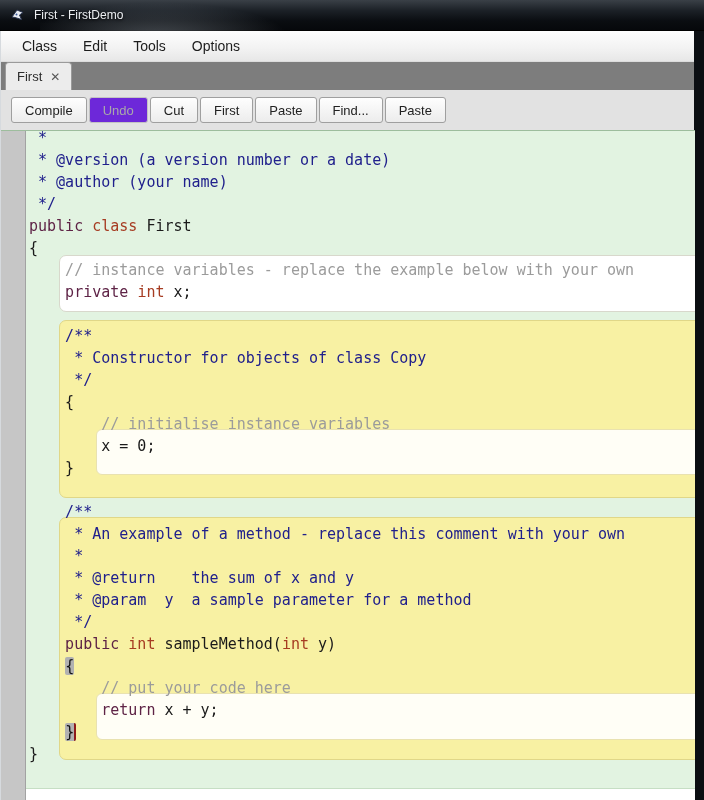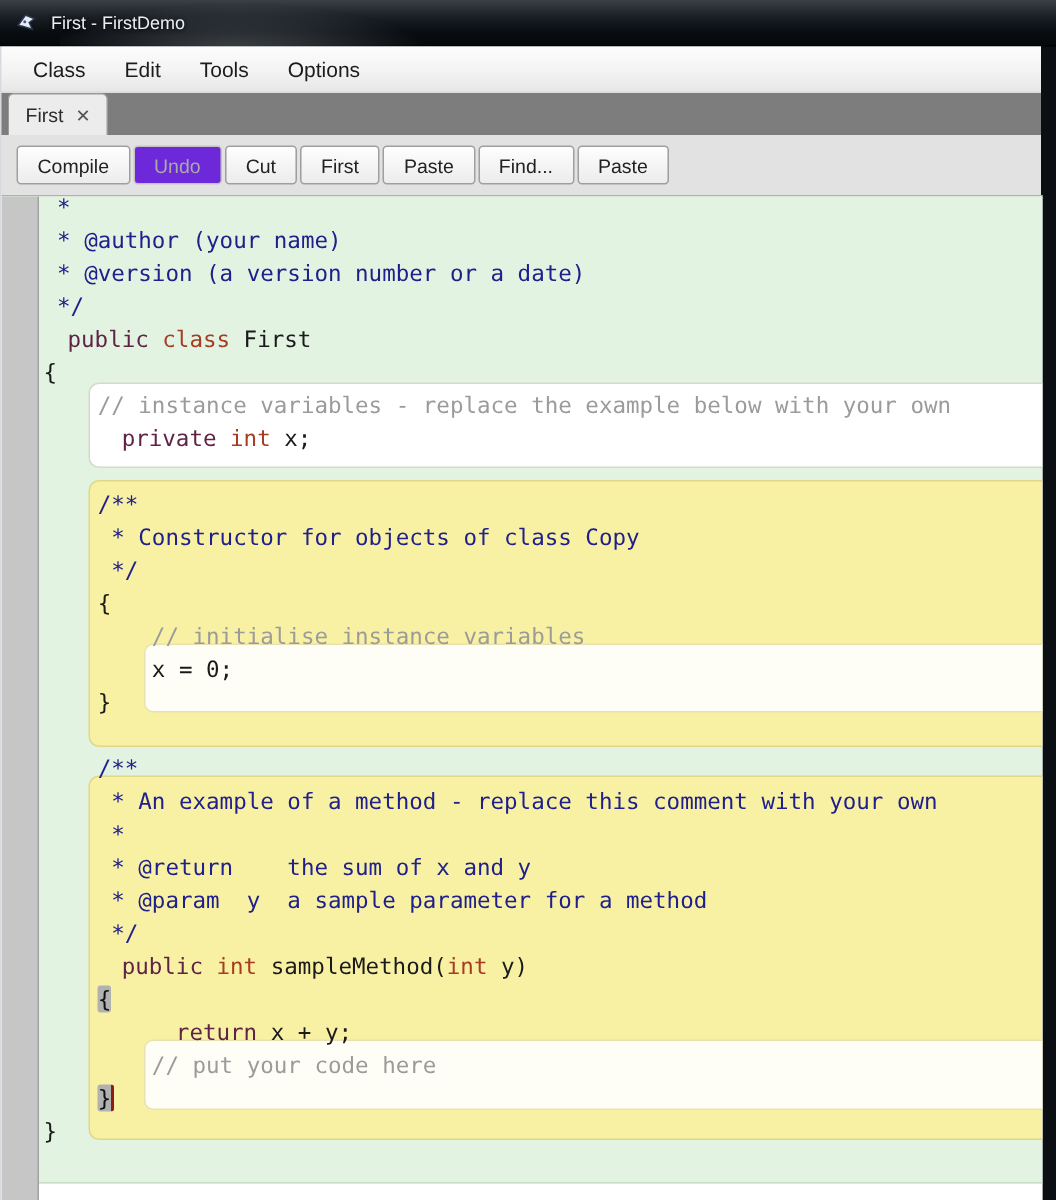--- a/index.html
+++ b/index.html
@@ -71,21 +71,21 @@
     border:1px solid #e9e2b0;border-radius:6px 0 0 6px;}
   .scope-method{left:33px;right:-3px;top:386px;height:243px;background:#f8f1a3;
     border:1px solid #e0d788;border-radius:7px 0 0 7px;}
   .scope-method-body{left:70px;right:-3px;top:562px;height:47px;background:#fffef6;
     border:1px solid #e9e2b0;border-radius:6px 0 0 6px;}
 
   .lines{position:absolute;left:0;top:-4px;right:0;z-index:2;}
   .code-line{height:22px;line-height:22px;white-space:pre;padding-left:3px;
     font-family:"DejaVu Sans Mono", monospace;font-size:15px;color:#1a1a1a;}
   .sc-pl{color:#1a1a1a;}
-  .sc-kw1{color:#5e2346;margin-left:16px;}
+  .sc-kw1{color:#5e2346;}
   .sc-kw2{color:#a63c22;}
   .sc-jdoc{color:#20208c;}
   .sc-cmt{color:#9b9b9b;}
   .sc-brace{background:#b1b1b1;border-radius:2px;color:#111;}
   .sc-caret{border-right:2px solid #8e1b1b;}
 </style>
 </head>
 <body>
 
 <div class="titlebar">
@@ -133,22 +133,22 @@
     <div class="gutter"></div>
     <div class="code">
       <div class="scope scope-class"></div>
       <div class="scope scope-fields"></div>
       <div class="scope scope-ctor"></div>
       <div class="scope scope-ctor-body"></div>
       <div class="scope scope-method"></div>
       <div class="scope scope-method-body"></div>
       <div class="lines" id="lines">
           <div class="code-line"><span class="sc-jdoc"> *</span></div>
+          <div class="code-line"><span class="sc-jdoc"> * @version (a version number or a date)</span></div>
           <div class="code-line"><span class="sc-jdoc"> * @author (your name)</span></div>
-          <div class="code-line"><span class="sc-jdoc"> * @version (a version number or a date)</span></div>
           <div class="code-line"><span class="sc-jdoc"> */</span></div>
           <div class="code-line"><span class="sc-kw1">public </span><span class="sc-kw2">class </span><span class="sc-pl">First</span></div>
           <div class="code-line"><span class="sc-pl">{</span></div>
           <div class="code-line"><span class="sc-cmt">    // instance variables - replace the example below with your own</span></div>
           <div class="code-line"><span class="sc-kw1">    private </span><span class="sc-kw2">int </span><span class="sc-pl">x;</span></div>
           <div class="code-line"></div>
           <div class="code-line"><span class="sc-jdoc">    /**</span></div>
           <div class="code-line"><span class="sc-jdoc">     * Constructor for objects of class Copy</span></div>
           <div class="code-line"><span class="sc-jdoc">     */</span></div>
           <div class="code-line"><span class="sc-pl">    {</span></div>
@@ -157,21 +157,21 @@
           <div class="code-line"><span class="sc-pl">    }</span></div>
           <div class="code-line"></div>
           <div class="code-line"><span class="sc-jdoc">    /**</span></div>
           <div class="code-line"><span class="sc-jdoc">     * An example of a method - replace this comment with your own</span></div>
           <div class="code-line"><span class="sc-jdoc">     *</span></div>
           <div class="code-line"><span class="sc-jdoc">     * @return    the sum of x and y</span></div>
           <div class="code-line"><span class="sc-jdoc">     * @param  y  a sample parameter for a method</span></div>
           <div class="code-line"><span class="sc-jdoc">     */</span></div>
           <div class="code-line"><span class="sc-kw1">    public </span><span class="sc-kw2">int </span><span class="sc-pl">sampleMethod(</span><span class="sc-kw2">int</span><span class="sc-pl"> y)</span></div>
           <div class="code-line"><span class="sc-pl">    </span><span class="sc-brace">{</span></div>
+          <div class="code-line"><span class="sc-cmt">        // put your code here</span></div>
           <div class="code-line"><span class="sc-kw1">        return </span><span class="sc-pl">x + y;</span></div>
-          <div class="code-line"><span class="sc-cmt">        // put your code here</span></div>
           <div class="code-line"><span class="sc-pl">    </span><span class="sc-brace sc-caret">}</span></div>
           <div class="code-line"><span class="sc-pl">}</span></div>
         </div>
     </div>
   </div>
 
 </div>
 
 </body></html>

